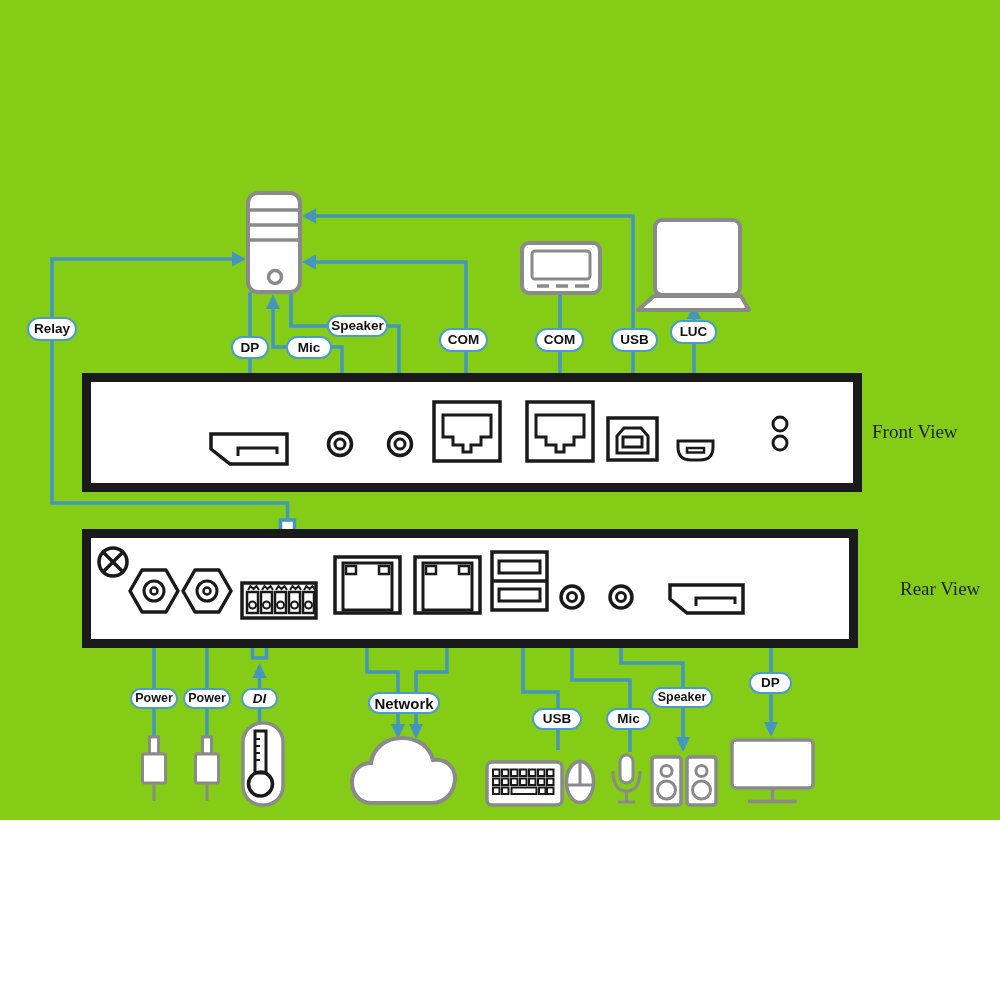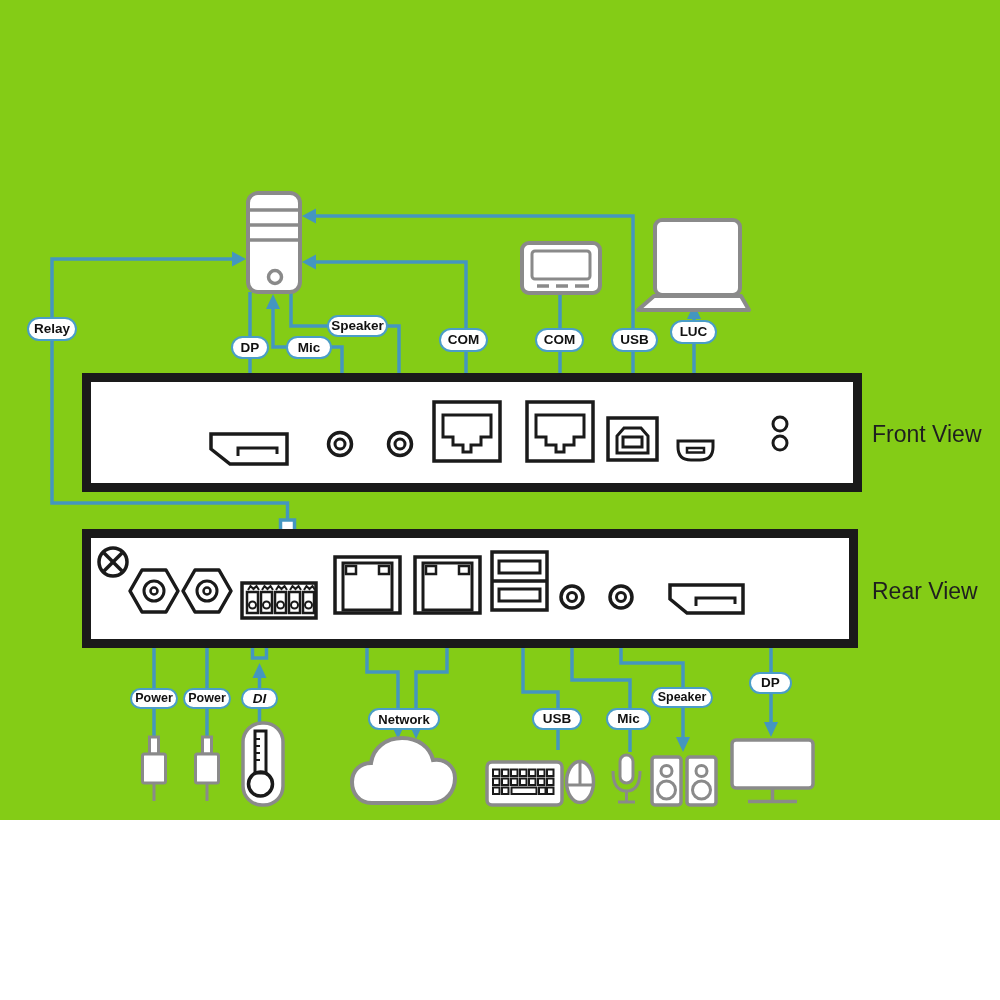--- a/index.html
+++ b/index.html
@@ -2,21 +2,21 @@
 <html><head>
 <meta charset="utf-8">
 <style>
   html,body{margin:0;padding:0;background:#ffffff;}
   #canvas{position:relative;width:1000px;height:820px;background:#84cc16;overflow:hidden;
           font-family:"Liberation Sans",sans-serif;}
   #diagram-svg{position:absolute;left:0;top:0;}
   .pill{position:absolute;box-sizing:border-box;background:#ffffff;border:2.5px solid #4a9dc7;
         border-radius:13px;display:flex;align-items:center;justify-content:center;
         font-size:13.5px;font-weight:bold;color:#111;line-height:1;}
-  .view-title{position:absolute;font-size:23px;color:#1f1f1f;font-weight:400;}
+  .view-title{position:absolute;font-size:19px;color:#1f1f1f;font-weight:400;font-family:Liberation Serif, serif;}
   
   .blk{stroke:#1a1a1a;fill:#ffffff;}
   .blkline{stroke:#1a1a1a;fill:none;}
   .gry{stroke:#8a8a8a;fill:#ffffff;}
   .gryline{stroke:#8a8a8a;fill:none;}
   .blu{stroke:#4496c0;fill:none;stroke-width:3.5;}
   .bluf{fill:#4496c0;stroke:none;}
 </style>
 </head>
 <body>
@@ -290,22 +290,22 @@
   <div class="pill" style="left:286px;top:336px;width:46px;height:23px;">Mic</div>
   <div class="pill" style="left:327px;top:315px;width:61px;height:22px;">Speaker</div>
   <div class="pill" style="left:439px;top:328px;width:49px;height:24px;">COM</div>
   <div class="pill" style="left:535px;top:328px;width:49px;height:24px;">COM</div>
   <div class="pill" style="left:611px;top:328px;width:47px;height:24px;">USB</div>
   <div class="pill" style="left:670px;top:320px;width:47px;height:24px;">LUC</div>
 
   <div class="pill" style="left:130px;top:688px;width:48px;height:21px;font-size:12.5px;">Power</div>
   <div class="pill" style="left:183px;top:688px;width:48px;height:21px;font-size:12.5px;">Power</div>
   <div class="pill" style="left:241px;top:688px;width:37px;height:21px;font-style:italic;">DI</div>
-  <div class="pill" style="left:368px;top:708px;width:72px;height:22px;font-size:13px;">Network</div>
+  <div class="pill" style="left:368px;top:692px;width:72px;height:22px;font-size:15px;">Network</div>
   <div class="pill" style="left:532px;top:708px;width:50px;height:22px;">USB</div>
   <div class="pill" style="left:606px;top:708px;width:45px;height:22px;">Mic</div>
   <div class="pill" style="left:651px;top:687px;width:62px;height:21px;font-size:12.5px;">Speaker</div>
   <div class="pill" style="left:749px;top:672px;width:43px;height:22px;">DP</div>
 
   <div class="view-title" style="left:872px;top:421px;">Front View</div>
-  <div class="view-title" style="left:872px;top:578px;">Rear View</div>
+  <div class="view-title" style="left:900px;top:578px;">Rear View</div>
 
 </div>
 
 </body></html>

